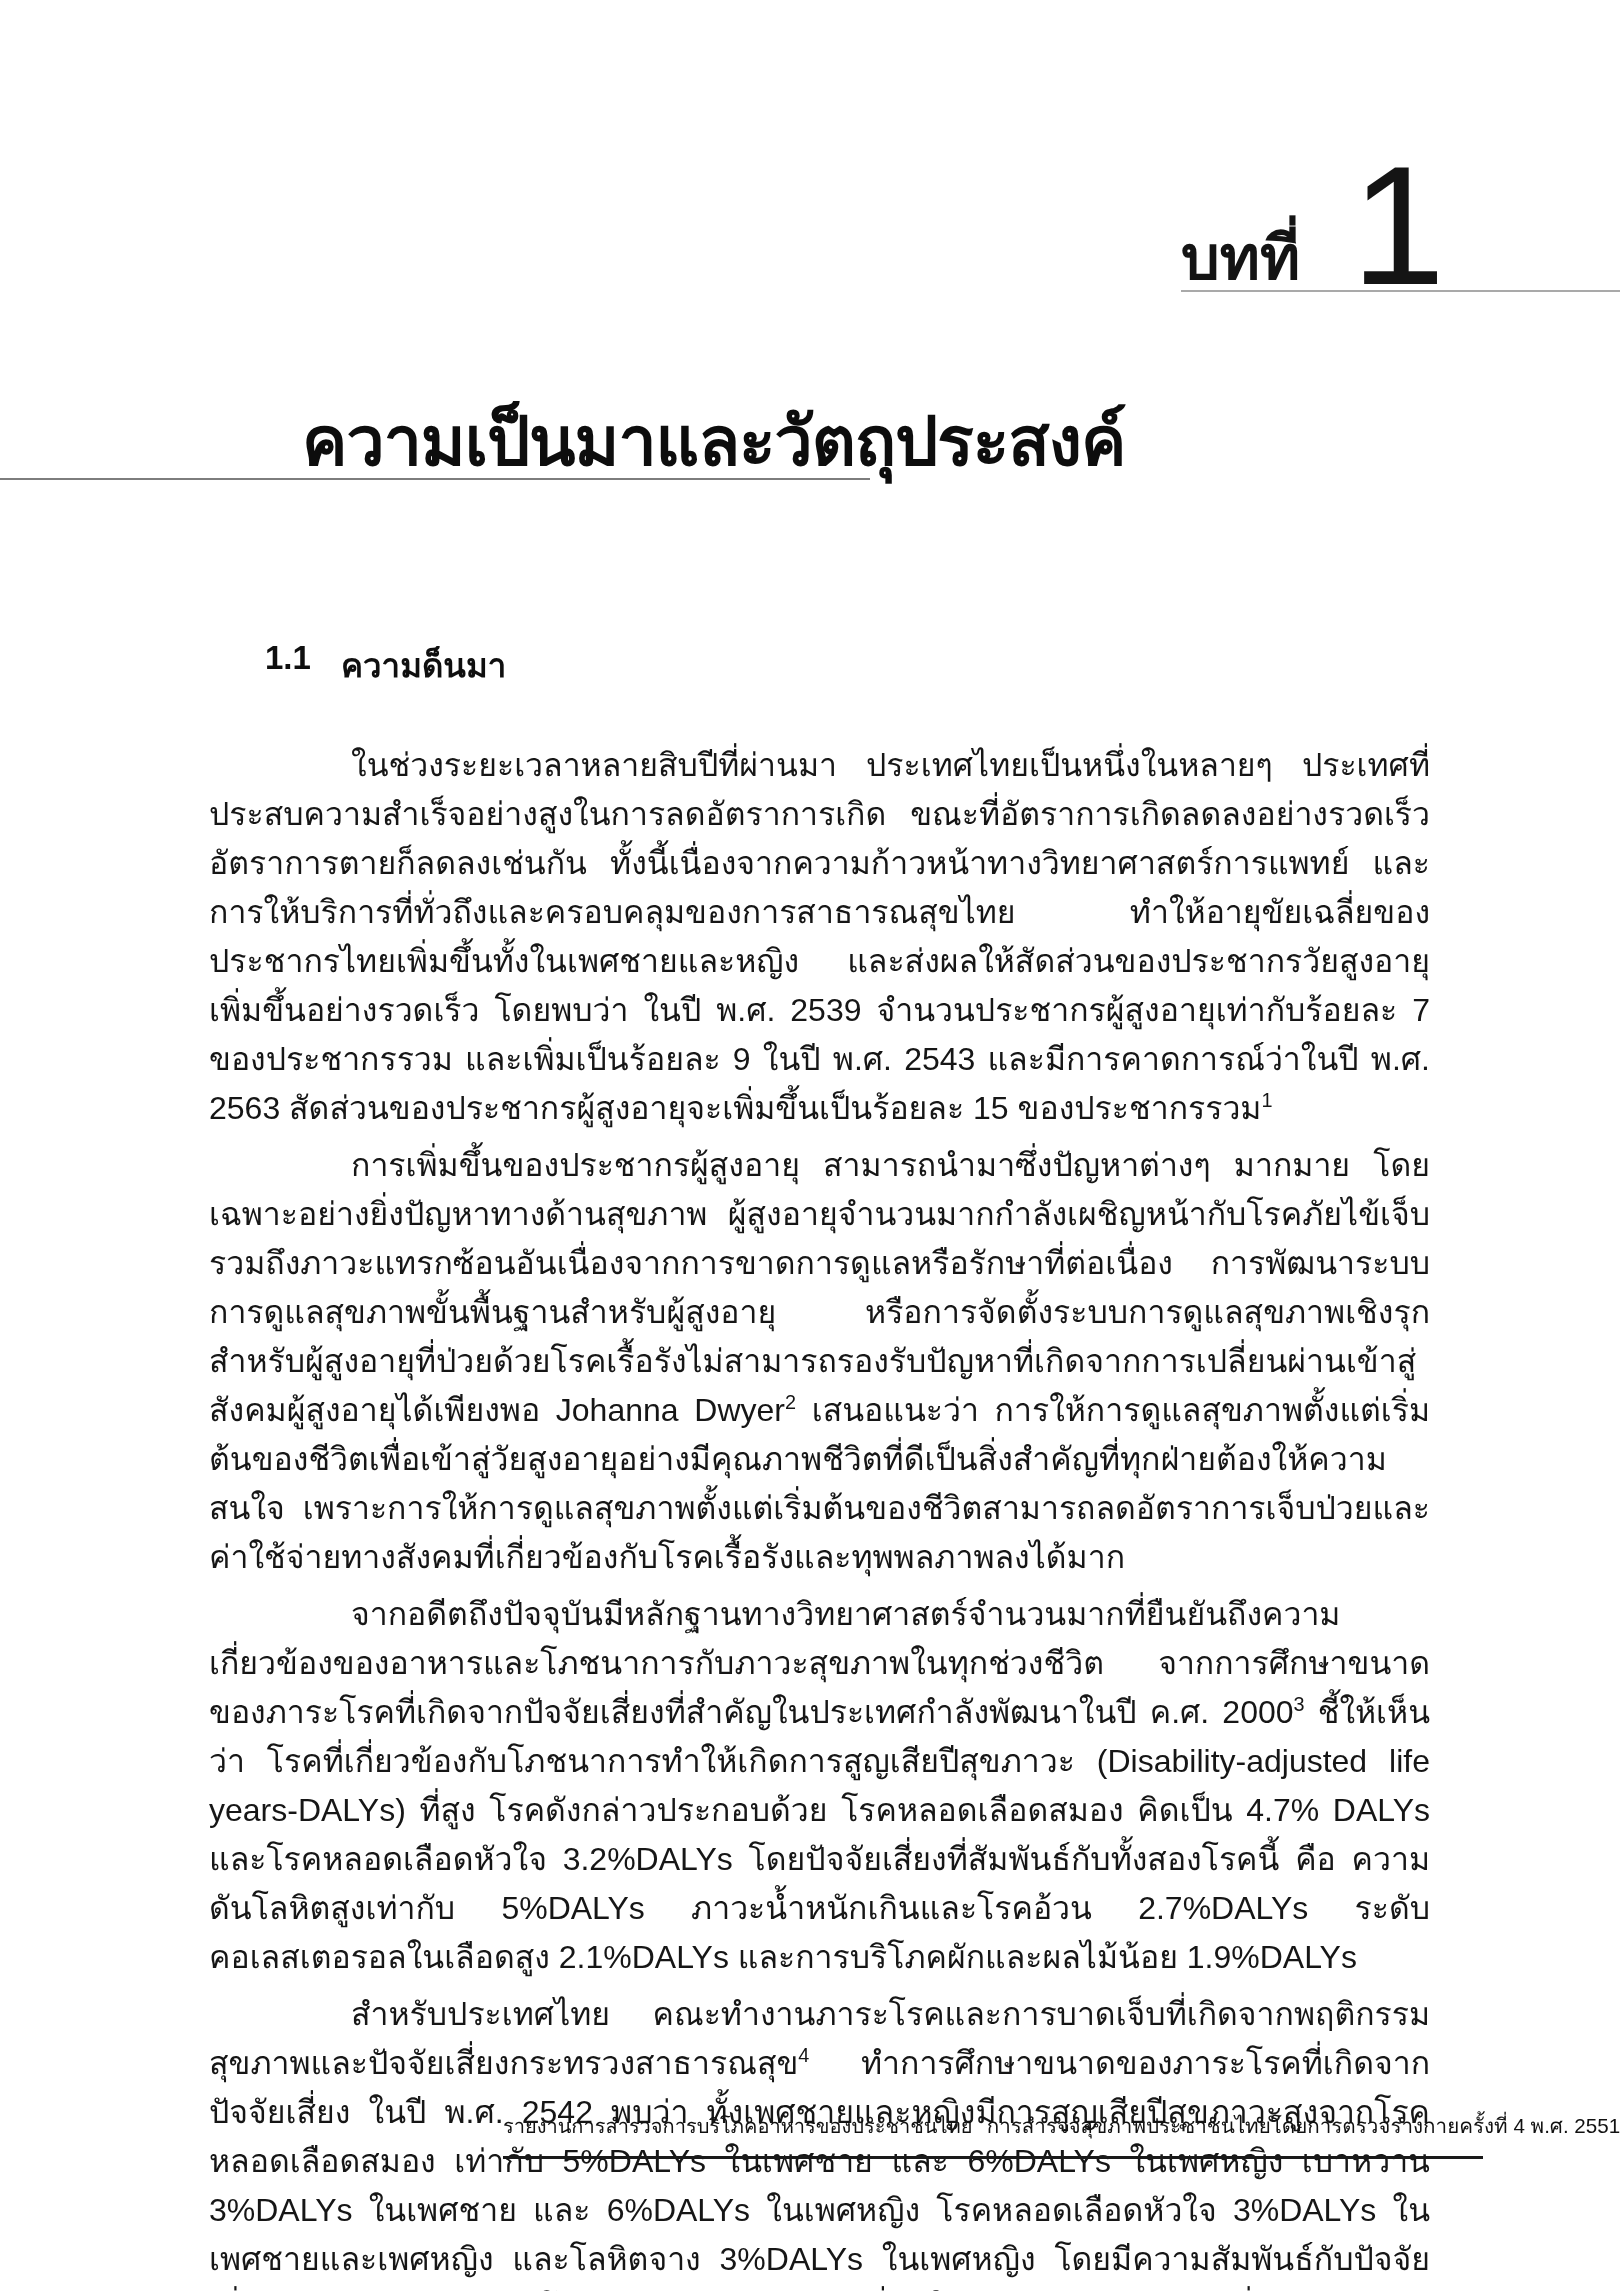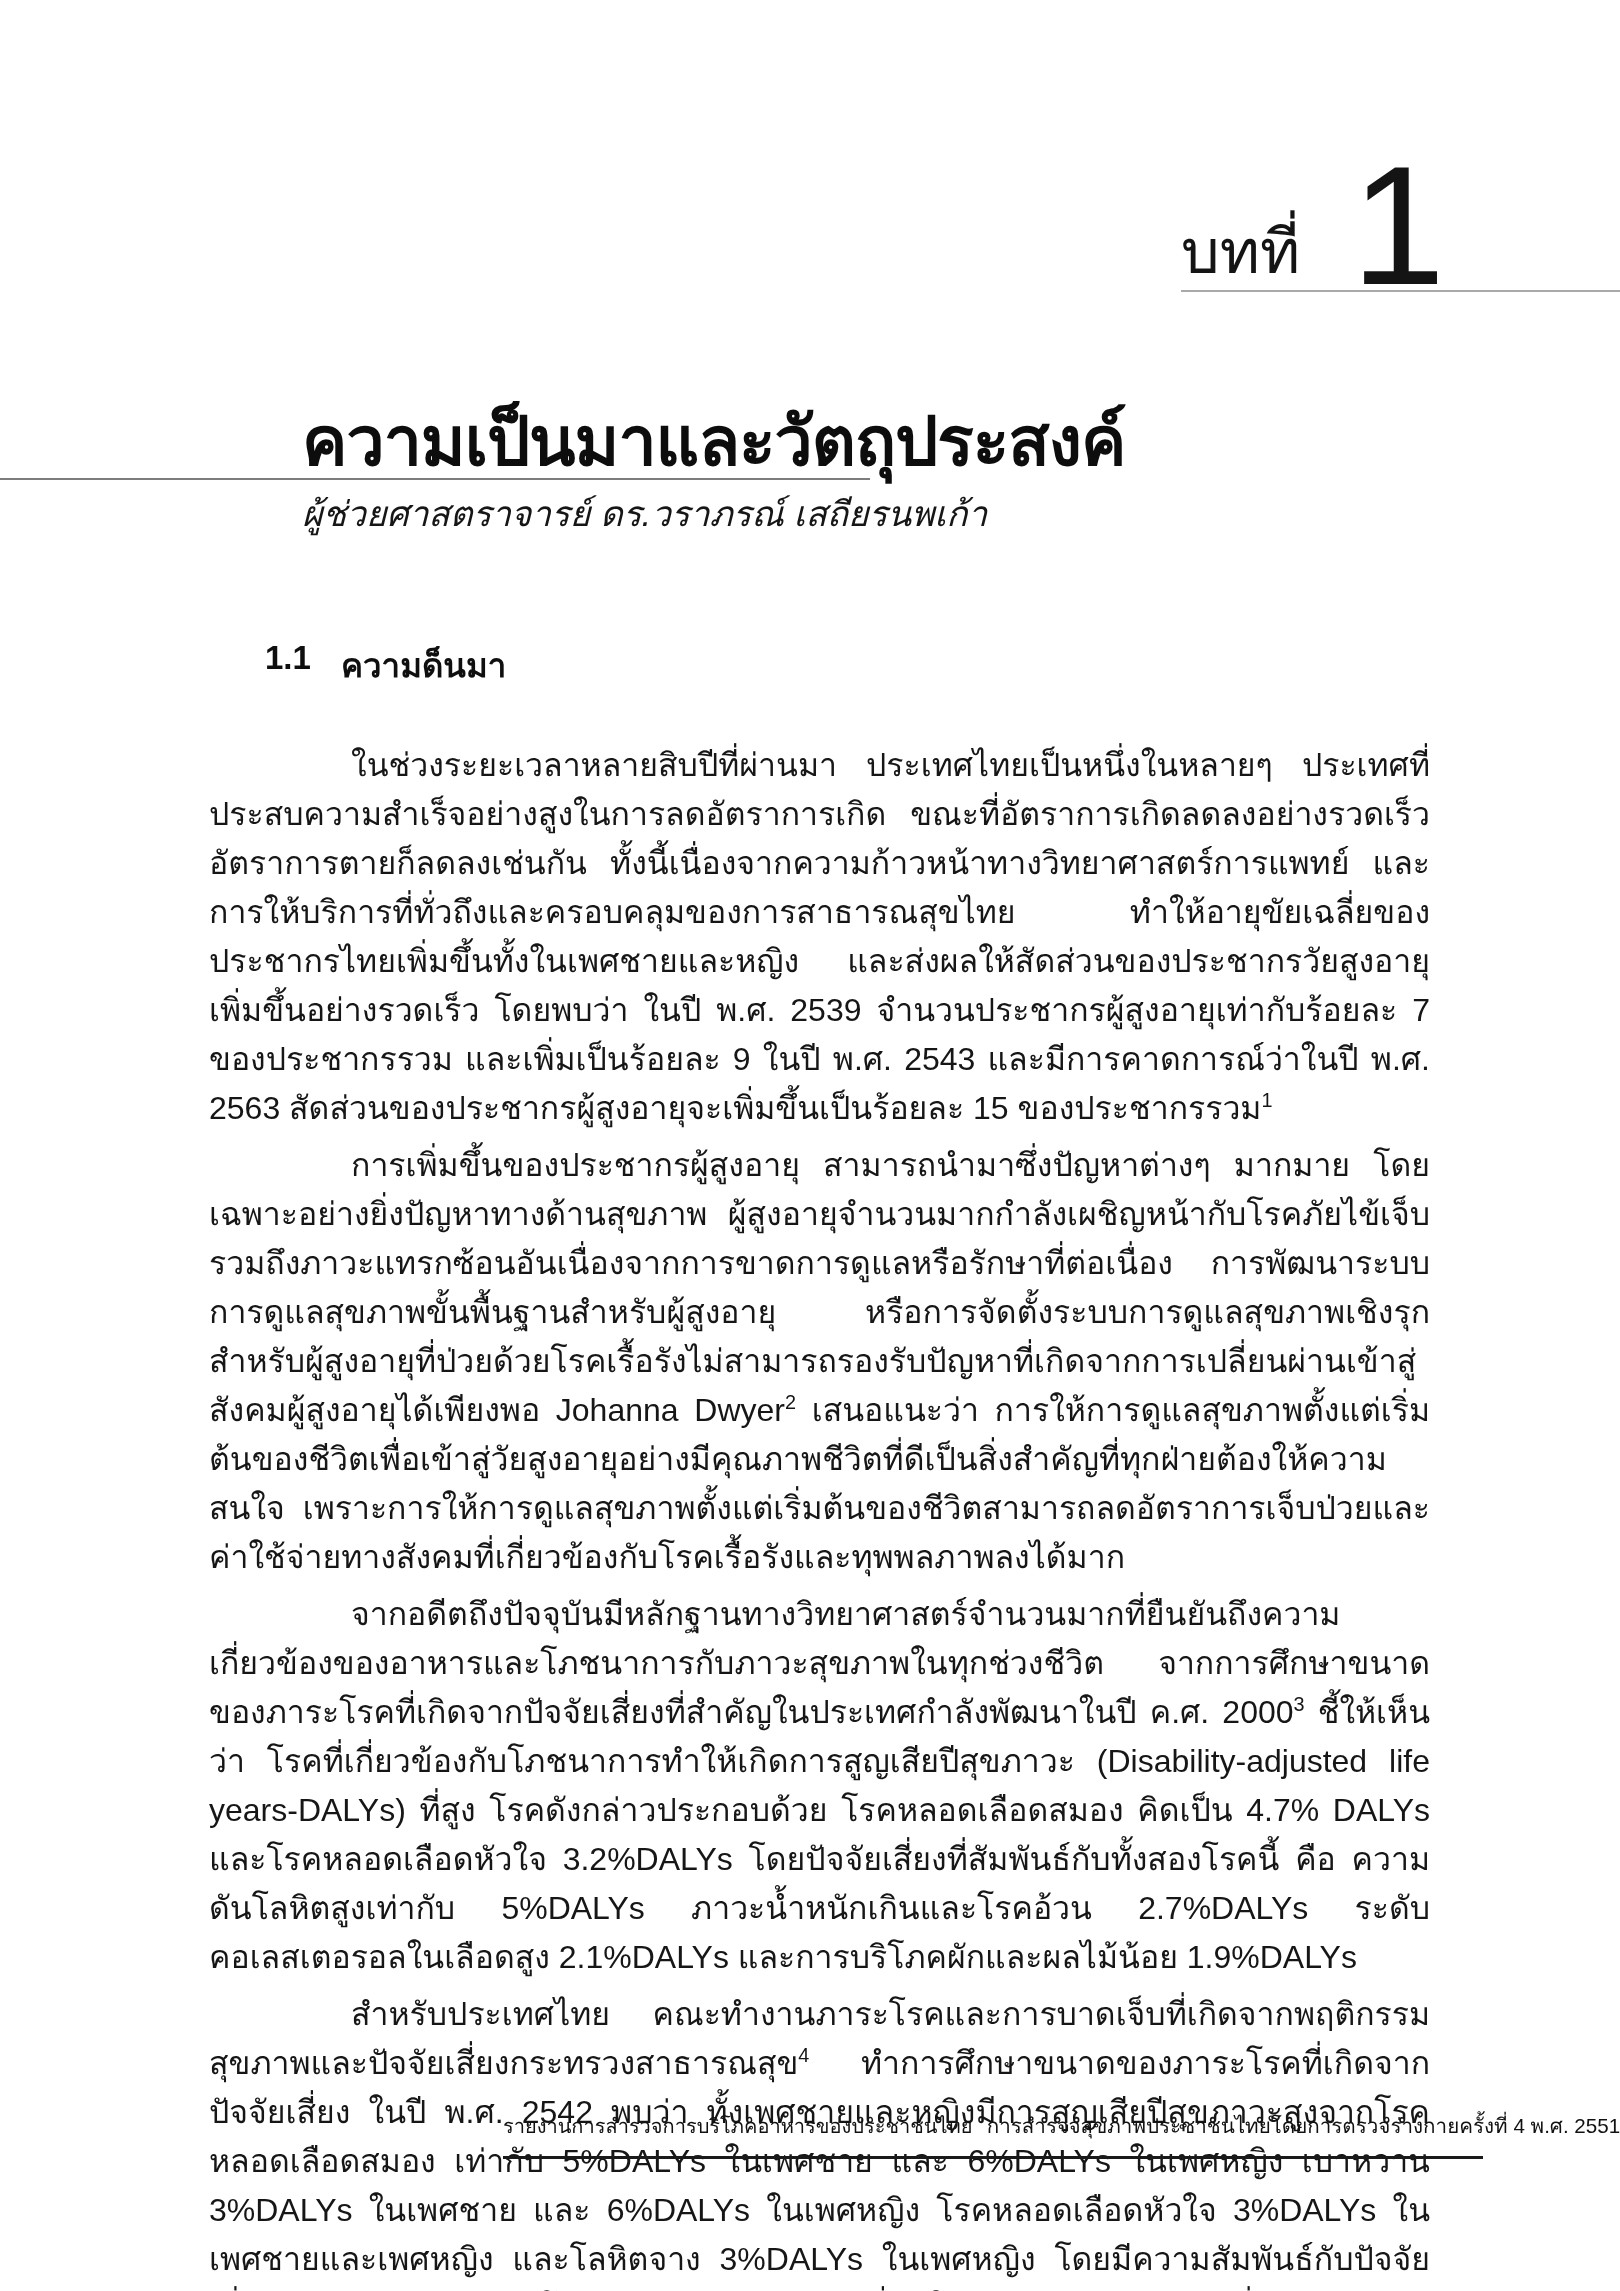--- a/index.html
+++ b/index.html
@@ -20,23 +20,23 @@
     left: 1181px;
     top: 127px;
     width: 439px;
     height: 163px;
     border-bottom: 2.9px solid #a9a9a9;
     display: flex;
     align-items: flex-end;
   }
   .chapter-label {
     font-size: 61px;
-    font-weight: 400;
+    font-weight: 700;
     line-height: 0.95;
-    padding-bottom: 8px;
+    padding-bottom: 2px;
   }
   .chapter-number {
     font-size: 169px;
     font-weight: 200;
     line-height: 0.76;
     margin-left: 51px;
   }
 
   
   .page-title {
@@ -123,21 +123,20 @@
 
 <div class="page">
 
   <header class="chapter-header">
     <span class="chapter-label">บทที่</span>
     <span class="chapter-number">1</span>
   </header>
 
   <div class="title-rule"></div>
   <h1 class="page-title">ความเป็นมาและวัตถุประสงค์</h1>
-  <div class="author-line">ผู้ช่วยศาสตราจารย์ ดร.วราภรณ์ เสถียรนพเก้า</div>
 
   <h2 class="section-heading">
     <span class="section-number">1.1</span>
     <span class="section-title">ความด็นมา</span>
   </h2>
 
   <main class="body-text">
     <p>ในช่วงระยะเวลาหลายสิบปีที่ผ่านมา ประเทศไทยเป็นหนึ่งในหลายๆ ประเทศที่ประสบความสำเร็จอย่างสูงในการลดอัตราการเกิด ขณะที่อัตราการเกิดลดลงอย่างรวดเร็วอัตราการตายก็ลดลงเช่นกัน ทั้งนี้เนื่องจากความก้าวหน้าทางวิทยาศาสตร์การแพทย์ และการให้บริการที่ทั่วถึงและครอบคลุมของการสาธารณสุขไทย ทำให้อายุขัยเฉลี่ยของประชากรไทยเพิ่มขึ้นทั้งในเพศชายและหญิง และส่งผลให้สัดส่วนของประชากรวัยสูงอายุเพิ่มขึ้นอย่างรวดเร็ว โดยพบว่า ในปี พ.ศ. 2539 จำนวนประชากรผู้สูงอายุเท่ากับร้อยละ 7 ของประชากรรวม และเพิ่มเป็นร้อยละ 9 ในปี พ.ศ. 2543 และมีการคาดการณ์ว่าในปี พ.ศ. 2563 สัดส่วนของประชากรผู้สูงอายุจะเพิ่มขึ้นเป็นร้อยละ 15 ของประชากรรวม<sup>1</sup></p>
     <p>การเพิ่มขึ้นของประชากรผู้สูงอายุ สามารถนำมาซึ่งปัญหาต่างๆ มากมาย โดยเฉพาะอย่างยิ่งปัญหาทางด้านสุขภาพ ผู้สูงอายุจำนวนมากกำลังเผชิญหน้ากับโรคภัยไข้เจ็บรวมถึงภาวะแทรกซ้อนอันเนื่องจากการขาดการดูแลหรือรักษาที่ต่อเนื่อง การพัฒนาระบบการดูแลสุขภาพขั้นพื้นฐานสำหรับผู้สูงอายุ หรือการจัดตั้งระบบการดูแลสุขภาพเชิงรุก สำหรับผู้สูงอายุที่ป่วยด้วยโรคเรื้อรังไม่สามารถรองรับปัญหาที่เกิดจากการเปลี่ยนผ่านเข้าสู่สังคมผู้สูงอายุได้เพียงพอ Johanna Dwyer<sup>2</sup> เสนอแนะว่า การให้การดูแลสุขภาพตั้งแต่เริ่มต้นของชีวิตเพื่อเข้าสู่วัยสูงอายุอย่างมีคุณภาพชีวิตที่ดีเป็นสิ่งสำคัญที่ทุกฝ่ายต้องให้ความสนใจ  เพราะการให้การดูแลสุขภาพตั้งแต่เริ่มต้นของชีวิตสามารถลดอัตราการเจ็บป่วยและค่าใช้จ่ายทางสังคมที่เกี่ยวข้องกับโรคเรื้อรังและทุพพลภาพลงได้มาก</p>
     <p>จากอดีตถึงปัจจุบันมีหลักฐานทางวิทยาศาสตร์จำนวนมากที่ยืนยันถึงความเกี่ยวข้องของอาหารและโภชนาการกับภาวะสุขภาพในทุกช่วงชีวิต จากการศึกษาขนาดของภาระโรคที่เกิดจากปัจจัยเสี่ยงที่สำคัญในประเทศกำลังพัฒนาในปี ค.ศ. 2000<sup>3</sup> ชี้ให้เห็นว่า โรคที่เกี่ยวข้องกับโภชนาการทำให้เกิดการสูญเสียปีสุขภาวะ (Disability-adjusted life years-DALYs) ที่สูง โรคดังกล่าวประกอบด้วย โรคหลอดเลือดสมอง คิดเป็น 4.7% DALYs และโรคหลอดเลือดหัวใจ 3.2%DALYs โดยปัจจัยเสี่ยงที่สัมพันธ์กับทั้งสองโรคนี้ คือ ความดันโลหิตสูงเท่ากับ 5%DALYs ภาวะน้ำหนักเกินและโรคอ้วน 2.7%DALYs ระดับคอเลสเตอรอลในเลือดสูง 2.1%DALYs และการบริโภคผักและผลไม้น้อย 1.9%DALYs</p>

